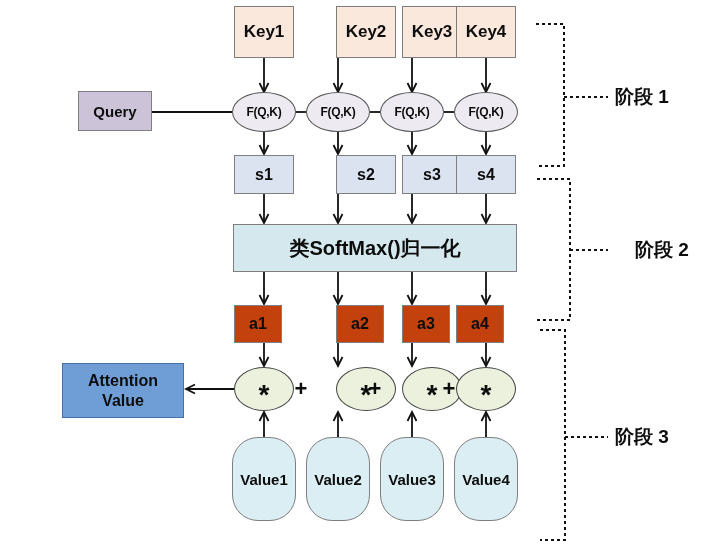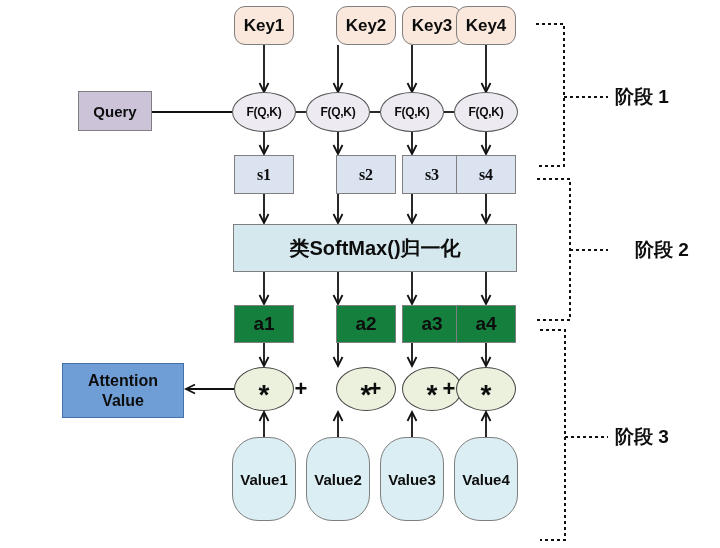--- a/index.html
+++ b/index.html
@@ -6,27 +6,27 @@
   .canvas{
     position:relative;width:720px;height:548px;background:#ffffff;overflow:hidden;
     font-family:"Liberation Sans","DejaVu Sans",sans-serif;color:#111;
   }
   .wires{position:absolute;left:0;top:0;width:720px;height:548px;}
   .node{
     position:absolute;display:flex;align-items:center;justify-content:center;
     box-sizing:border-box;font-weight:bold;text-align:center;color:#0d0d0d;
   }
   .rect{border:1.6px solid #7f7f7f;}
-  .key{background:#fbe8dc;width:60px;height:39px;top:6px;font-size:17px;border-radius:11px;}
+  .key{background:#fbe8dc;width:60px;height:52px;top:6px;font-size:17px;}
   .query{background:#ccc3d9;left:78px;top:91px;width:74px;height:40px;font-size:15px;}
   .fqk{background:#edeaf1;border:1.4px solid #555;border-radius:50%;
        width:64px;height:40px;top:92px;font-size:12px;letter-spacing:-0.3px;}
-  .score{background:#dbe3f1;width:60px;height:39px;top:155px;font-size:16px;font-family:Liberation Serif, serif;}
+  .score{background:#dbe3f1;width:60px;height:39px;top:155px;font-size:16px;}
   .softmax{background:#d5e8ed;left:233px;top:224px;width:284px;height:48px;font-size:20px;}
-  .weight{background:#15803d;width:60px;height:38px;top:305px;font-size:19px;}
+  .weight{background:#c2410c;width:48px;height:38px;top:305px;font-size:16px;}
   .star{background:#ebf1dd;border:1.4px solid #454545;border-radius:50%;
         width:60px;height:44px;top:367px;font-size:28px;}
   .star span{display:inline-block;transform:translateY(6px);}
   .plus{width:18px;height:24px;top:377px;font-size:22px;line-height:24px;}
   .attention{background:#6f9ed7;border:1.6px solid #4472a8;left:62px;top:363px;
              width:122px;height:55px;font-size:16px;line-height:1.25;padding:8px 12px;}
   .value{background:#daeef3;width:64px;height:84px;top:437px;font-size:15px;border-radius:26px;}
   .stage{left:615px;width:80px;height:26px;font-size:19px;justify-content:flex-start;white-space:nowrap;}
   
   .c1r{left:234px;} .c2r{left:308px;margin-left:28px;} .c3r{left:402px;} .c4r{left:456px;}

